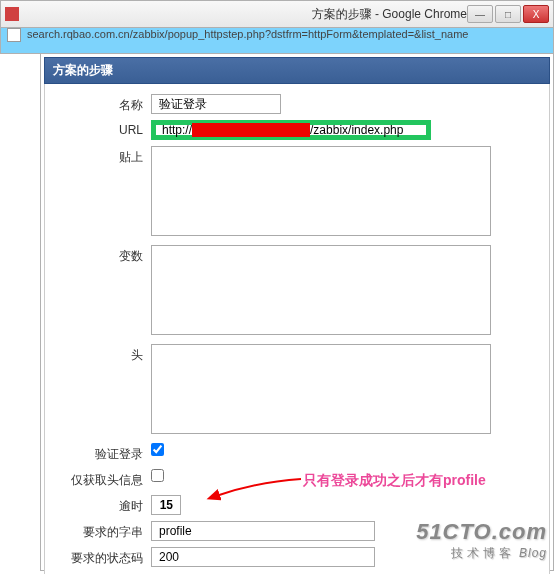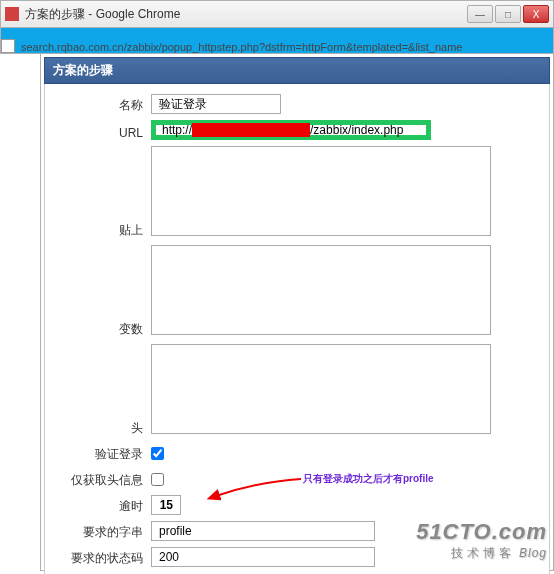--- a/index.html
+++ b/index.html
@@ -1,40 +1,40 @@
 <!DOCTYPE html>
 <html><head>
 <meta charset="utf-8">
 <style>
 * { margin: 0; padding: 0; box-sizing: border-box; }
 body { font-family: Arial, sans-serif; font-size: 12px; background: #fff; width: 554px; height: 574px; position: relative; overflow: hidden; }
-.titlebar { height: 28px; background: linear-gradient(#f8f8f8, #e8e8e8); border: 1px solid #b0b0b0; display: flex; align-items: center; padding: 0 4px; }
+.titlebar { height: 28px; background: linear-gradient(#f8f8f8, #e8e8e8); border: 1px solid #b0b0b0; display: flex; align-items: center; padding: 0 4px; text-align: right; }
 .titlebar .favicon { width: 14px; height: 14px; background: #d04040; margin-right: 6px; }
 .titlebar .title { flex: 1; color: #333; font-size: 12px; }
 .win-btns { display: flex; gap: 2px; }
 .win-btn { width: 26px; height: 18px; border: 1px solid #aaa; background: linear-gradient(#f4f4f4,#ddd); display: flex; align-items: center; justify-content: center; font-size: 10px; color: #555; cursor: pointer; border-radius: 2px; }
 .win-btn.close { background: linear-gradient(#e77,#c33); color: #fff; border-color: #a22; }
-.addrbar { height: 26px; background: #0ea5e9; border: 1px solid #b0b0b0; border-top: none; display: flex; align-items: flex-end; padding: 0 0; gap: 6px; }
+.addrbar { height: 26px; background: #7dd3fc; border: 1px solid #b0b0b0; border-top: none; display: flex; align-items: flex-start; padding: 0 6px; gap: 6px; }
 .addrbar .doc-icon { width: 14px; height: 14px; border: 1px solid #999; background: #fff; }
 .addrbar .url { color: #444; font-size: 11px; white-space: nowrap; overflow: hidden; }
 .content { border: 1px solid #b0b0b0; border-top: none; height: 517px; padding: 3px; position: relative; margin-left: 40px; }
 .form-header { background: linear-gradient(#4a6fa5, #3a5f95); color: #fff; font-size: 12px; font-weight: bold; padding: 4px 8px; border: 1px solid #2a4f85; }
 .form-body { border: 1px solid #ccc; border-top: none; background: #fff; padding: 10px 8px; }
-.form-row { display: flex; align-items: flex-end; margin-bottom: 6px; }
+.form-row { display: flex; align-items: flex-start; margin-bottom: 6px; }
 .form-label { width: 98px; text-align: right; padding-right: 8px; padding-top: 3px; color: #333; font-size: 12px; }
 .form-field { flex: 1; position: relative; }
 input[type="text"] { border: 1px solid #aaa; padding: 2px 7px; font-size: 12px; height: 20px; }
 textarea { border: 1px solid #aaa; padding: 2px 4px; font-size: 12px; width: 340px; resize: none; }
 .inp-name { width: 130px; }
 .redact { display: inline-block; background: #e00; width: 118px; height: 14px; vertical-align: middle; }
 .url-display { border: 5px solid #22c55e; padding: 2px 6px; font-size: 12px; height: 20px; width: 280px; display: flex; align-items: center; background: #fff; }
 .inp-short { width: 30px; text-align: right; font-weight: bold; }
 .inp-med { width: 224px; }
 .btn-row { padding: 6px 0 2px 108px; display: flex; gap: 8px; }
-.annotation { position: absolute; color: #6d28d9; font-size: 10px; font-weight: bold; }
+.annotation { position: absolute; color: #ec4899; font-size: 14px; font-weight: bold; }
 .arrow-svg { position: absolute; }
 .watermark { position: absolute; bottom: 8px; right: 6px; text-align: right; pointer-events: none; }
 .wm-main { font-size: 22px; font-weight: bold; color: #888; text-shadow: 1px 1px 2px #ccc, -1px -1px 1px #fff; letter-spacing: 1px; font-style: italic; }
 .wm-sub { font-size: 12px; color: #888; letter-spacing: 4px; text-shadow: 1px 1px 1px #ccc; }
 .wm-sub .blog { letter-spacing: 1px; font-style: italic; margin-left: 4px; }
 </style>
 </head>
 <body>
 
 <div class="titlebar">

